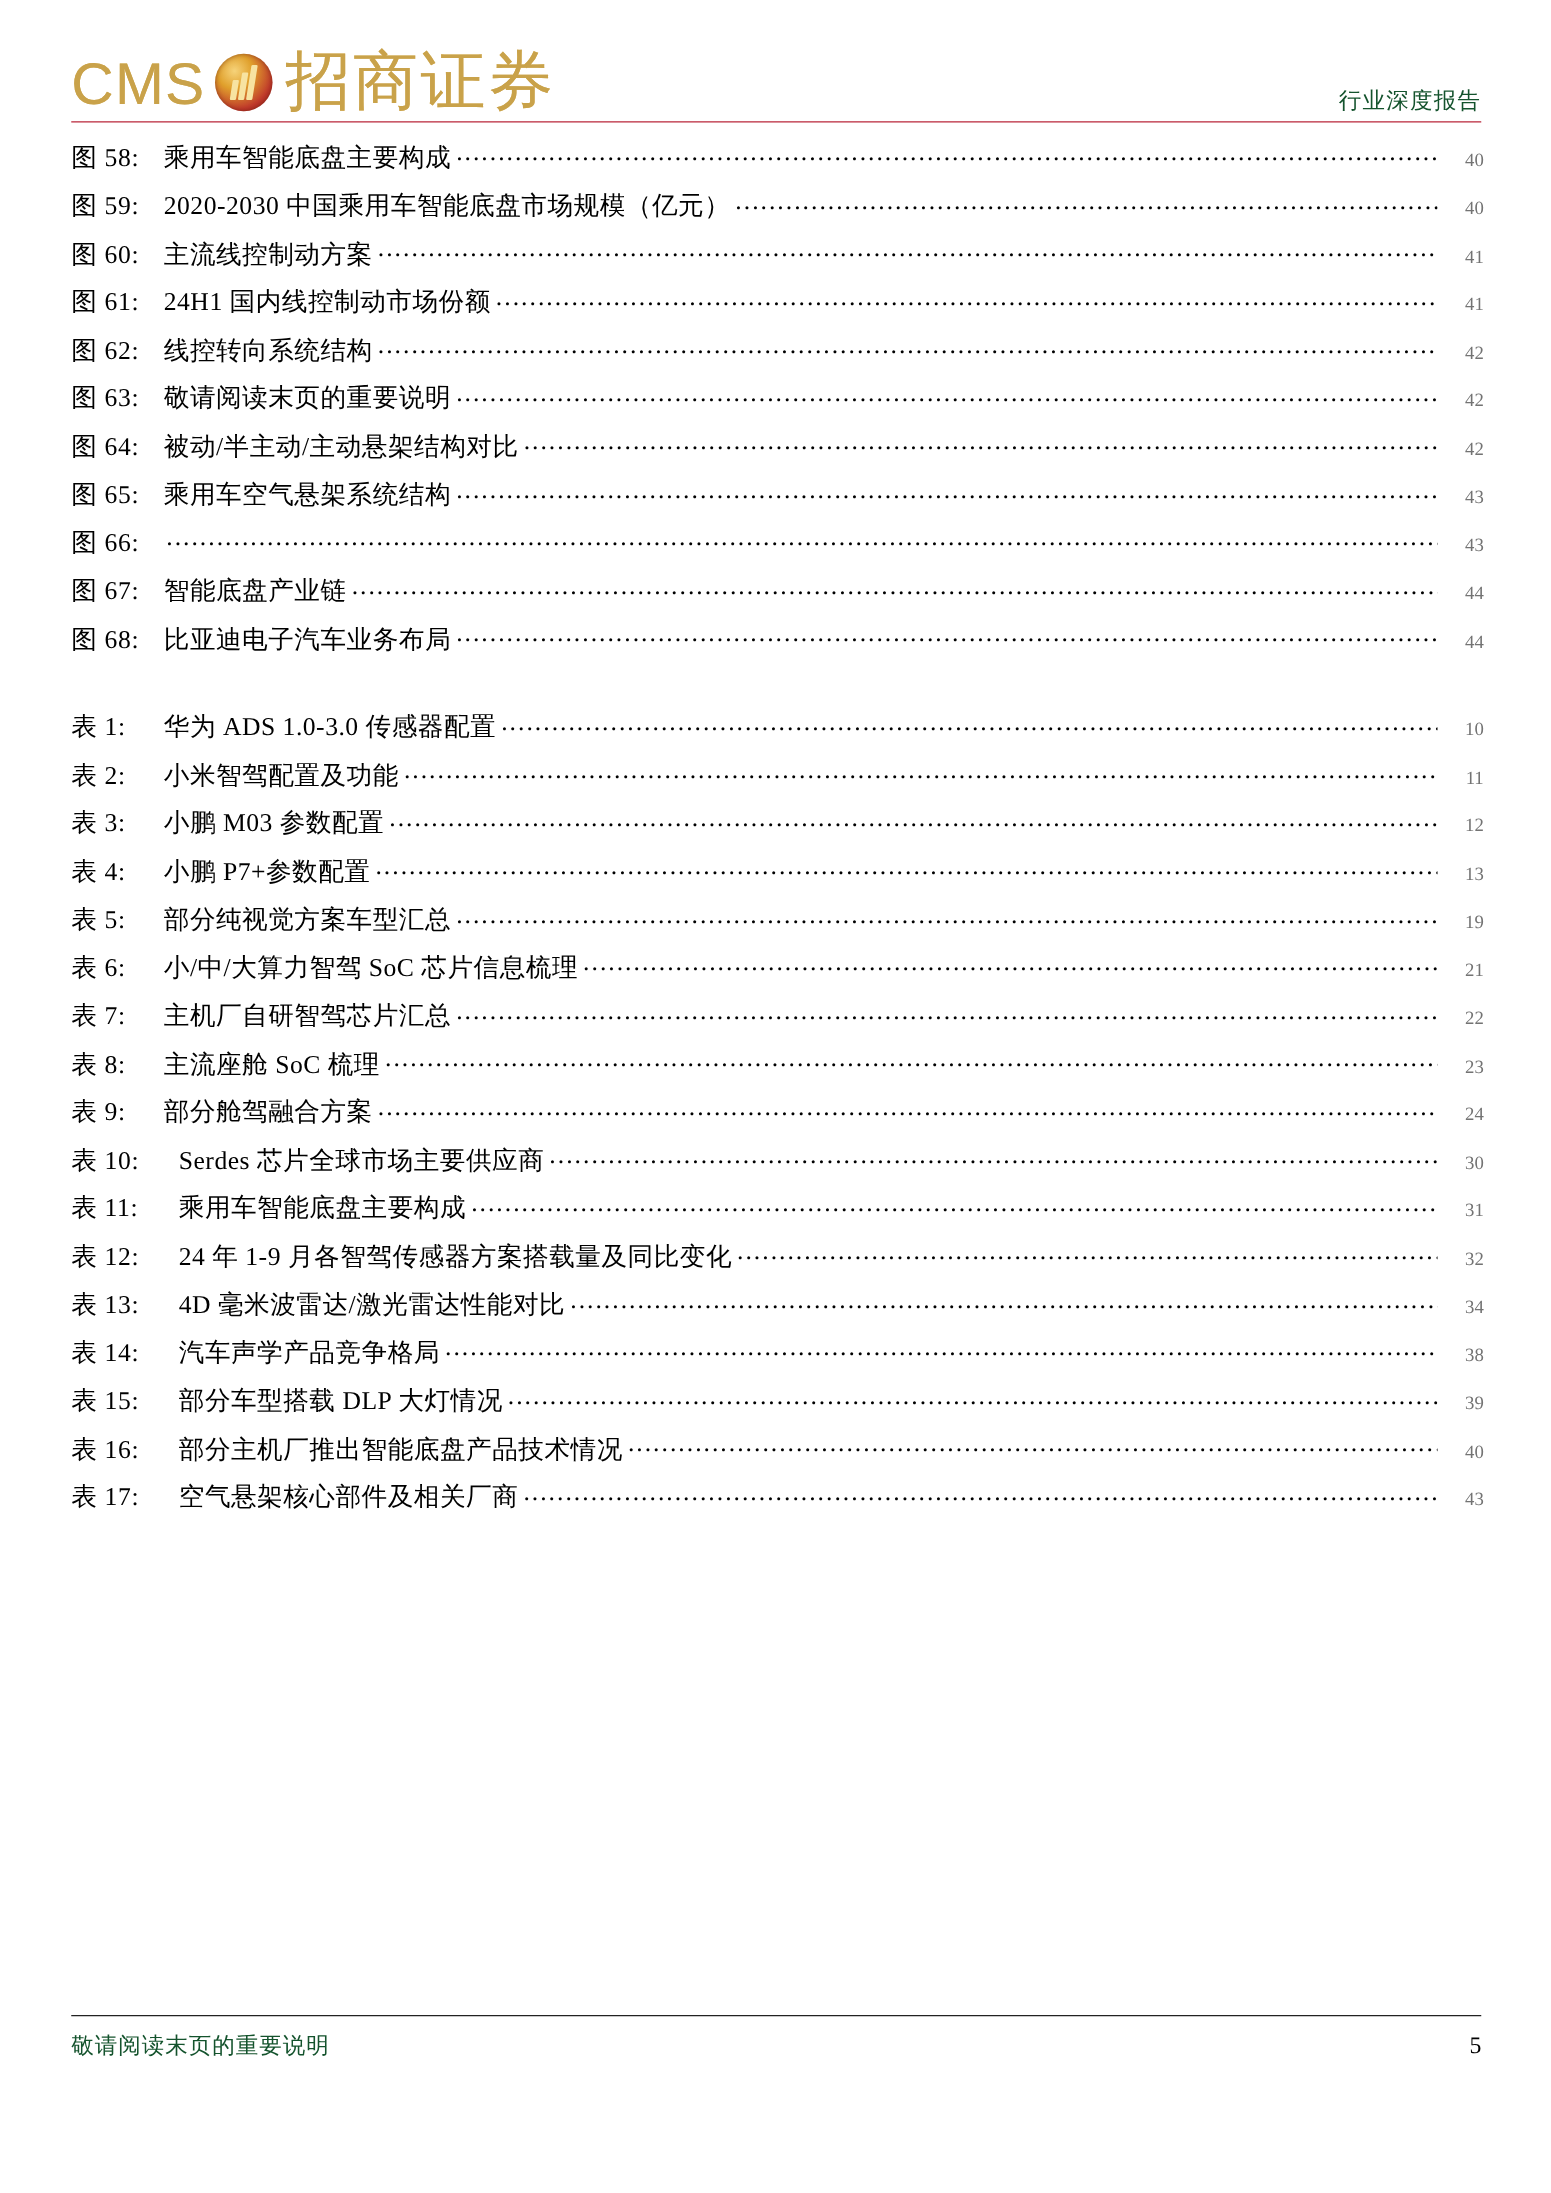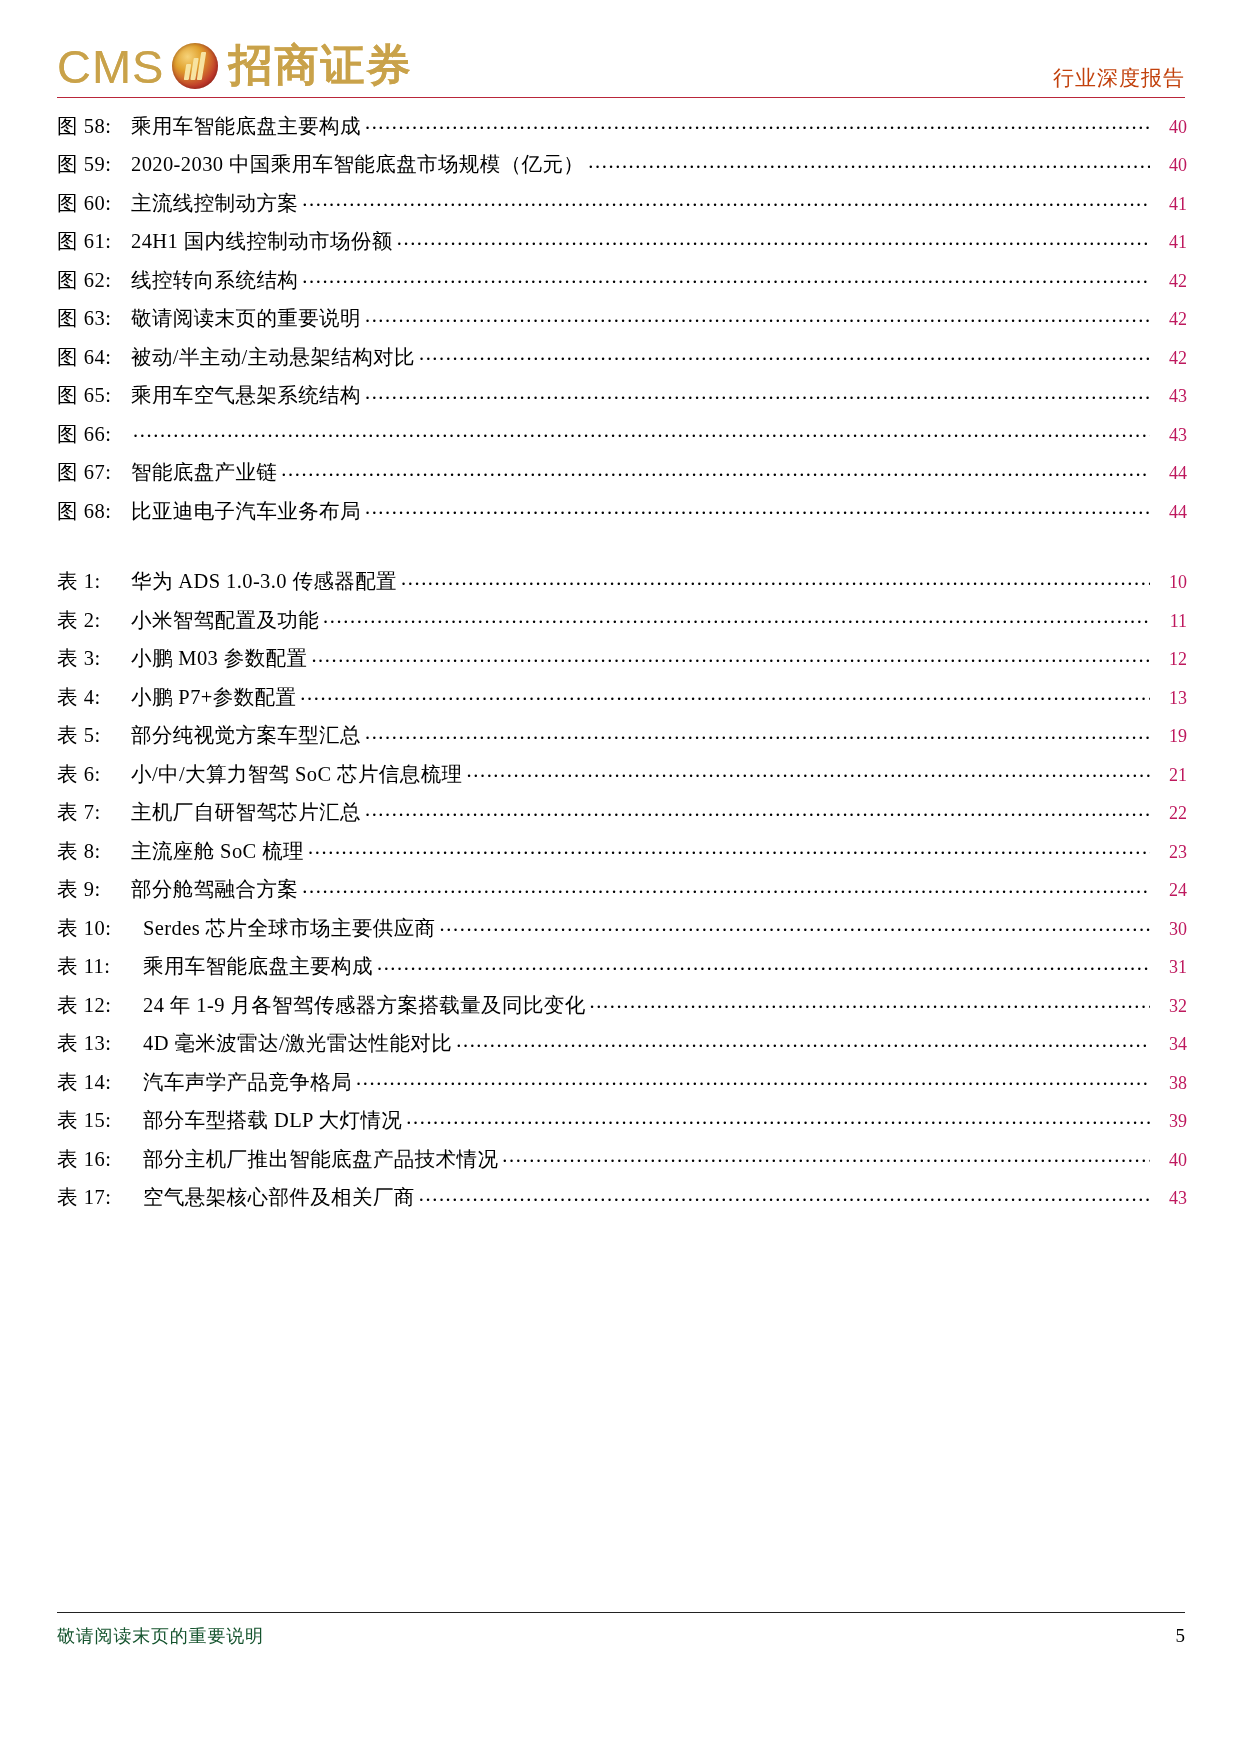--- a/index.html
+++ b/index.html
@@ -66,33 +66,33 @@
     width: 5px;
     background: #f7e3a1;
     border-radius: 1px;
     transform: skewX(-9deg);
   }
   .brand-emblem span.b1 { left: 13px; height: 16px; }
   .brand-emblem span.b2 { left: 20px; height: 22px; }
   .brand-emblem span.b3 { left: 27px; height: 28px; }
   .brand-name {
     font-family: "Liberation Serif", serif;
-    font-weight: bold;
-    font-size: 44px;
+    font-weight: normal;
+    font-size: 52px;
     letter-spacing: 2px;
     line-height: 1;
     color: #c9a24a;
     background: linear-gradient(180deg, #ecd189 0%, #c9a24a 50%, #e4c57c 100%);
     -webkit-background-clip: text;
     background-clip: text;
     padding-bottom: 3px;
   }
   .header-right {
-    font-size: 21px;
-    color: #c2410c;
+    font-size: 18px;
+    color: #14532d;
     letter-spacing: 1px;
     padding-bottom: 6px;
   }
   .header-rule {
     position: absolute;
     left: 57px;
     top: 97px;
     width: 1128px;
     height: 0;
     border-top: 1.6px solid #b9263a;
@@ -142,22 +142,22 @@
     position: absolute;
     left: 0;
     bottom: 0;
     white-space: nowrap;
   }
   .toc-page {
     flex: 0 0 auto;
     width: 34px;
     text-align: right;
     font-family: "Liberation Serif", serif;
-    font-size: 18px;
-    color: #be185d;
+    font-size: 15px;
+    color: #737373;
   }
 
   
   .footer-rule {
     position: absolute;
     left: 57px;
     top: 1612px;
     width: 1128px;
     height: 0;
     border-top: 1.2px solid #222222;

